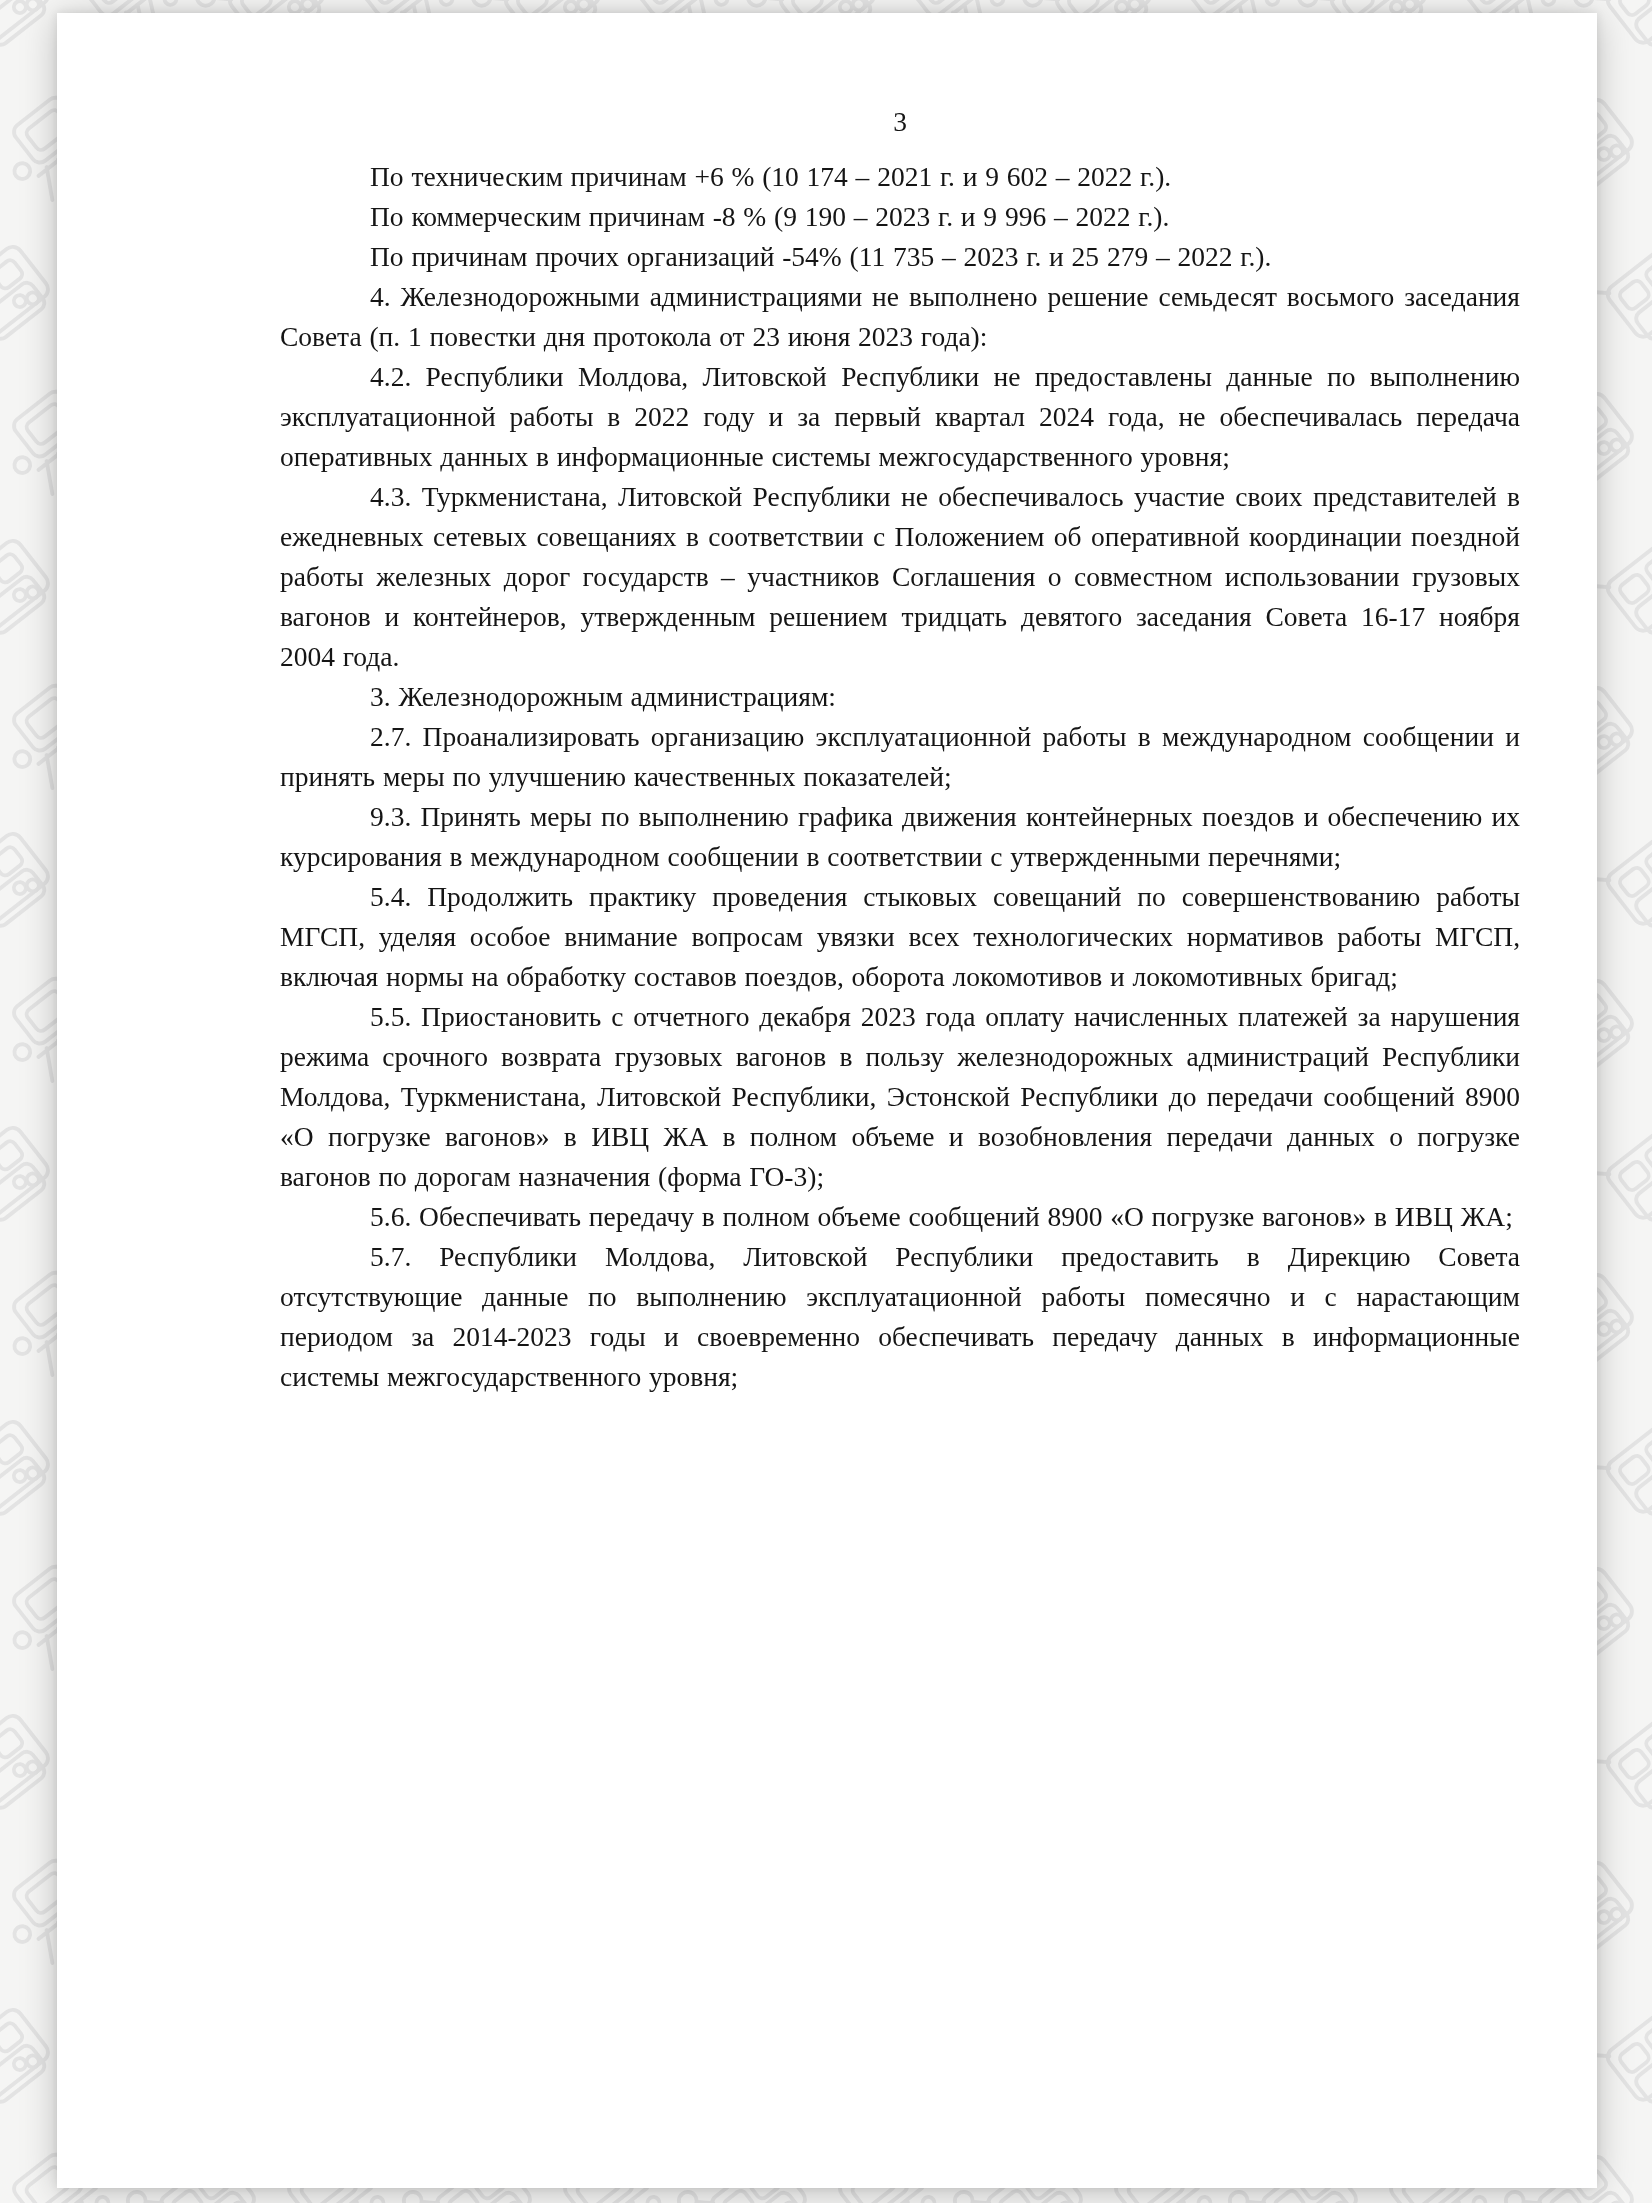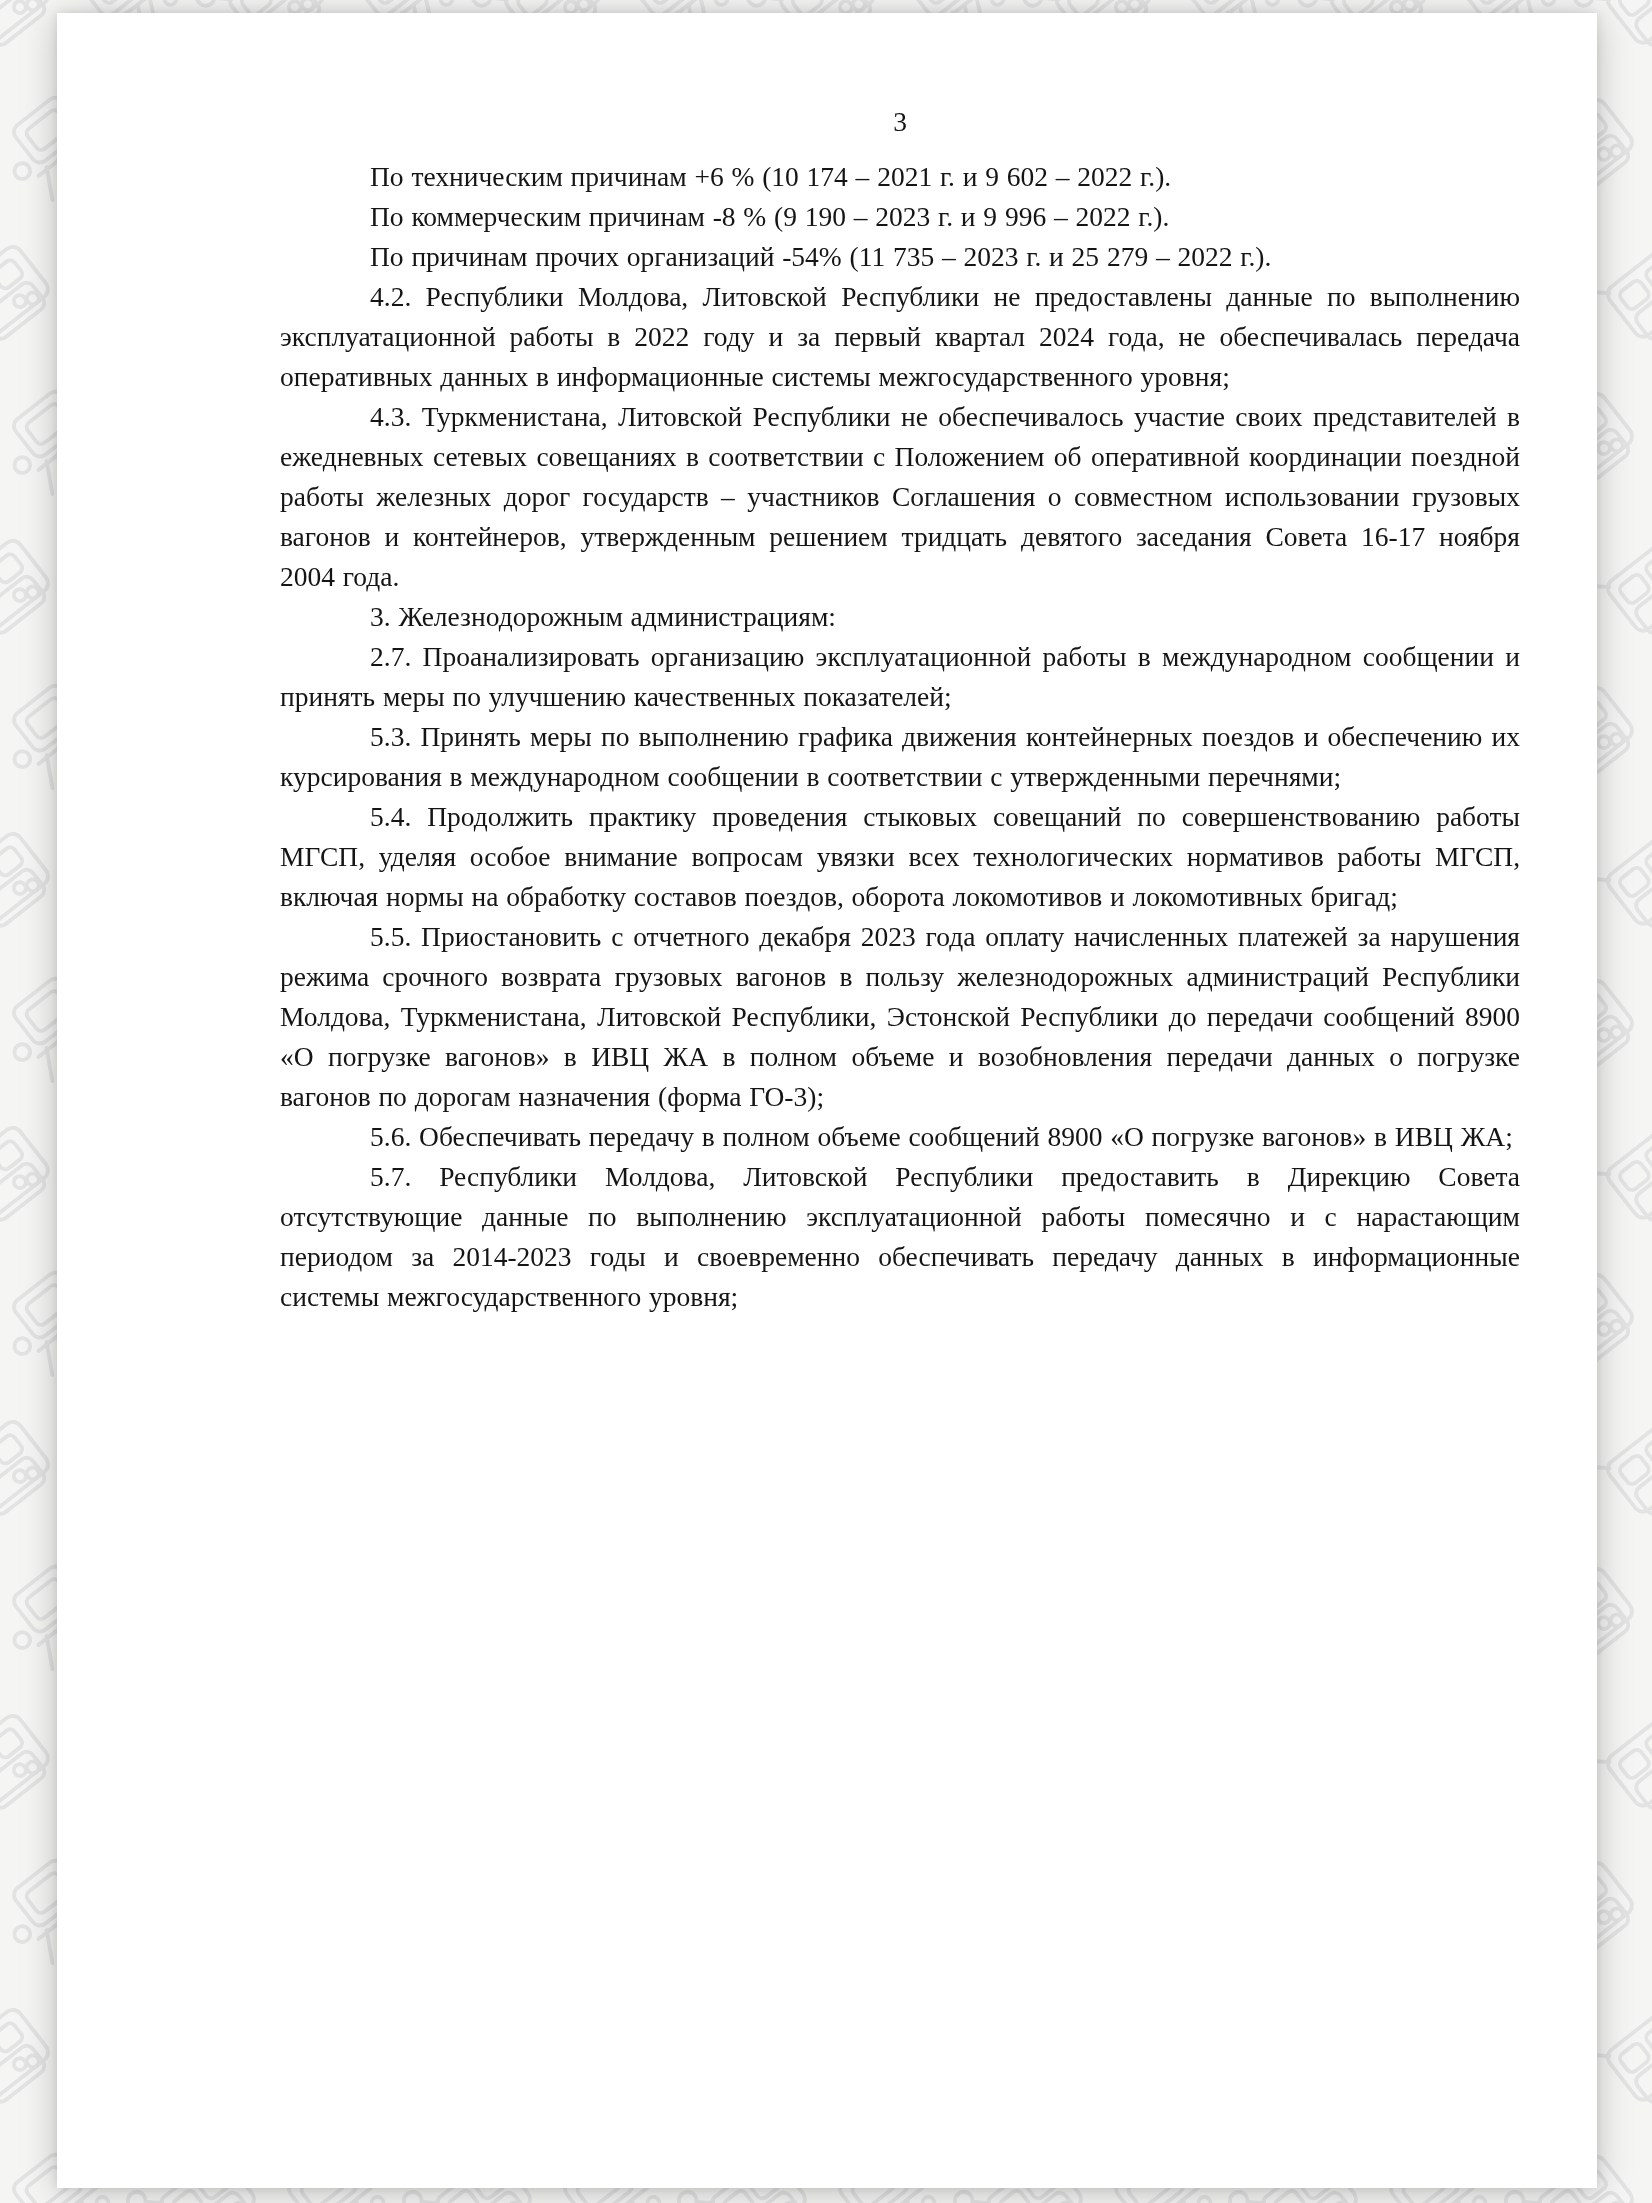--- a/index.html
+++ b/index.html
@@ -2669,32 +2669,33 @@
   <div class="content">
     <div class="page-num">3</div>
     <div class="paragraphs">
 
         <p>По техническим причинам +6 % (10 174 – 2021 г. и 9 602 – 2022 г.).</p>
 
         <p>По коммерческим причинам -8 % (9 190 – 2023 г. и 9 996 – 2022 г.).</p>
 
         <p>По причинам прочих организаций -54% (11 735 – 2023 г. и 25 279 – 2022 г.).</p>
 
+        <p>4. Железнодорожными администрациями не выполнено решение семьдесят восьмого заседания Совета (п. 1 повестки дня протокола от 23 июня 2023 года):</p>
 
 
         <p>4.2. Республики Молдова, Литовской Республики не предоставлены данные по выполнению эксплуатационной работы в 2022 году и за первый квартал 2024 года, не обеспечивалась передача оперативных данных в информационные системы межгосударственного уровня;</p>
 
         <p>4.3. Туркменистана, Литовской Республики не обеспечивалось участие своих представителей в ежедневных сетевых совещаниях в соответствии с Положением об оперативной координации поездной работы железных дорог государств – участников Соглашения о совместном использовании грузовых вагонов и контейнеров, утвержденным решением тридцать девятого заседания Совета 16-17 ноября 2004 года.</p>
 
         <p>3. Железнодорожным администрациям:</p>
 
         <p>2.7. Проанализировать организацию эксплуатационной работы в международном сообщении и принять меры по улучшению качественных показателей;</p>
 
 
-        <p>5.3. Принять меры по выполнению графика движения контейнерных поездов и обеспечению их курсирования в международном сообщении в соответствии с утвержденными перечнями;</p>
+        <p>9.3. Принять меры по выполнению графика движения контейнерных поездов и обеспечению их курсирования в международном сообщении в соответствии с утвержденными перечнями;</p>
 
         <p>5.4. Продолжить практику проведения стыковых совещаний по совершенствованию работы МГСП, уделяя особое внимание вопросам увязки всех технологических нормативов работы МГСП, включая нормы на обработку составов поездов, оборота локомотивов и локомотивных бригад;</p>
 
         <p>5.5. Приостановить с отчетного декабря 2023 года оплату начисленных платежей за нарушения режима срочного возврата грузовых вагонов в пользу железнодорожных администраций Республики Молдова, Туркменистана, Литовской Республики, Эстонской Республики до передачи сообщений 8900 «О погрузке вагонов» в ИВЦ ЖА в полном объеме и возобновления передачи данных о погрузке вагонов по дорогам назначения (форма ГО-3);</p>
 
         <p>5.6. Обеспечивать передачу в полном объеме сообщений 8900 «О погрузке вагонов» в ИВЦ ЖА;</p>
 
         <p>5.7. Республики Молдова, Литовской Республики предоставить в Дирекцию Совета отсутствующие данные по выполнению эксплуатационной работы помесячно и с нарастающим периодом за 2014-2023 годы и своевременно обеспечивать передачу данных в информационные системы межгосударственного уровня;</p>
 
       </div>

